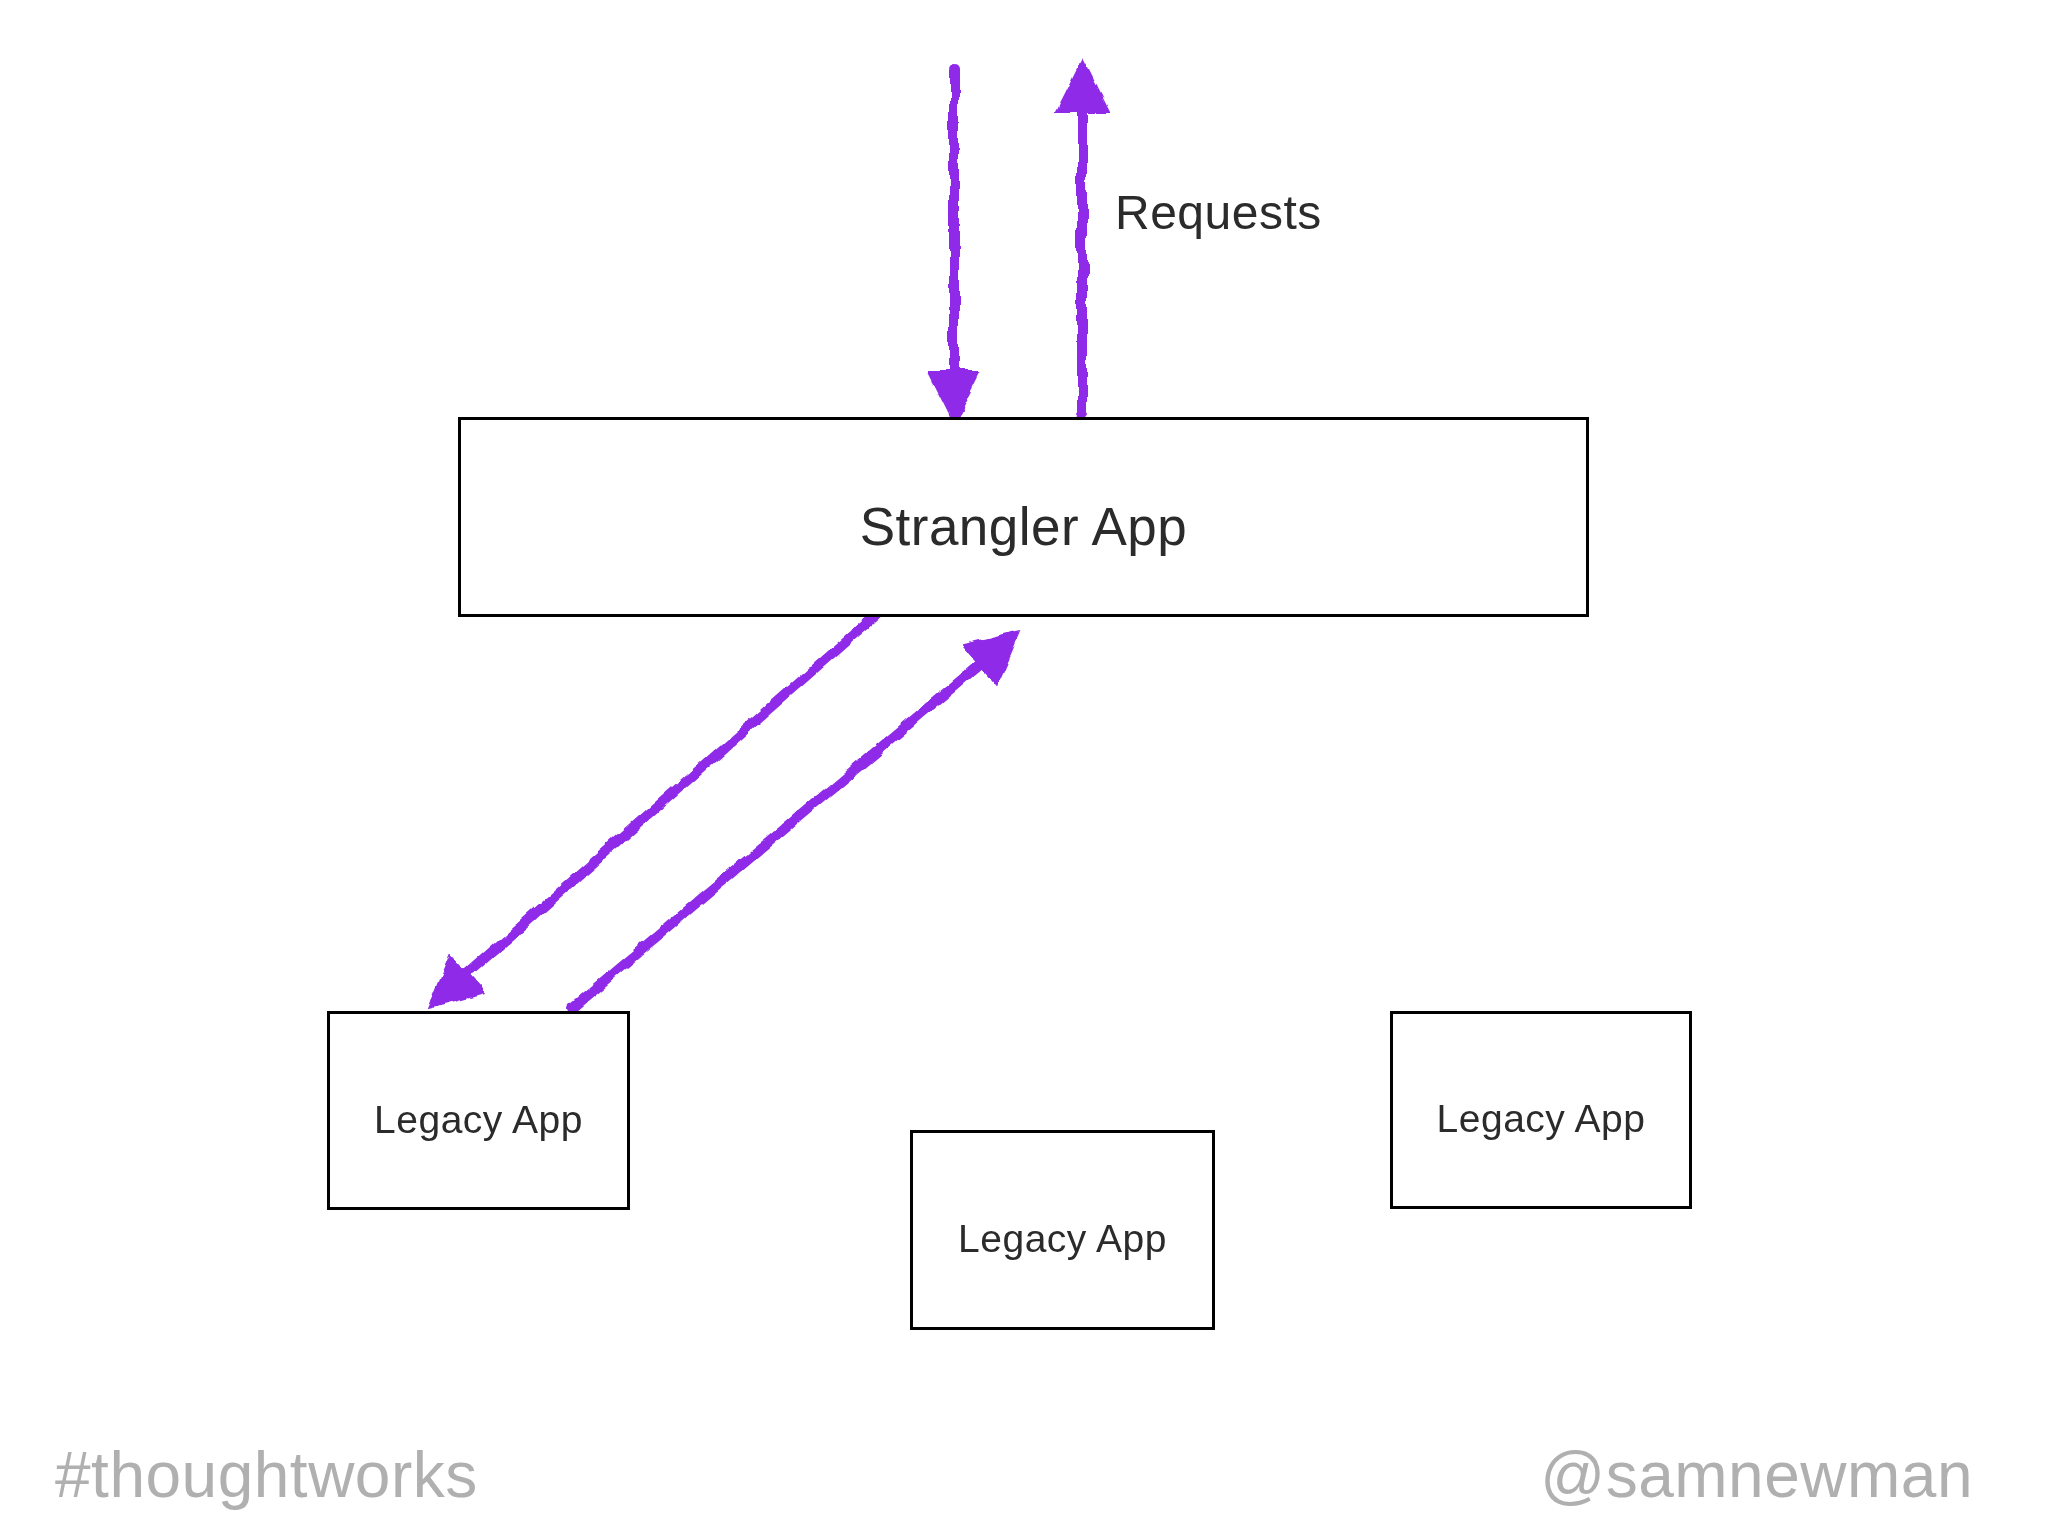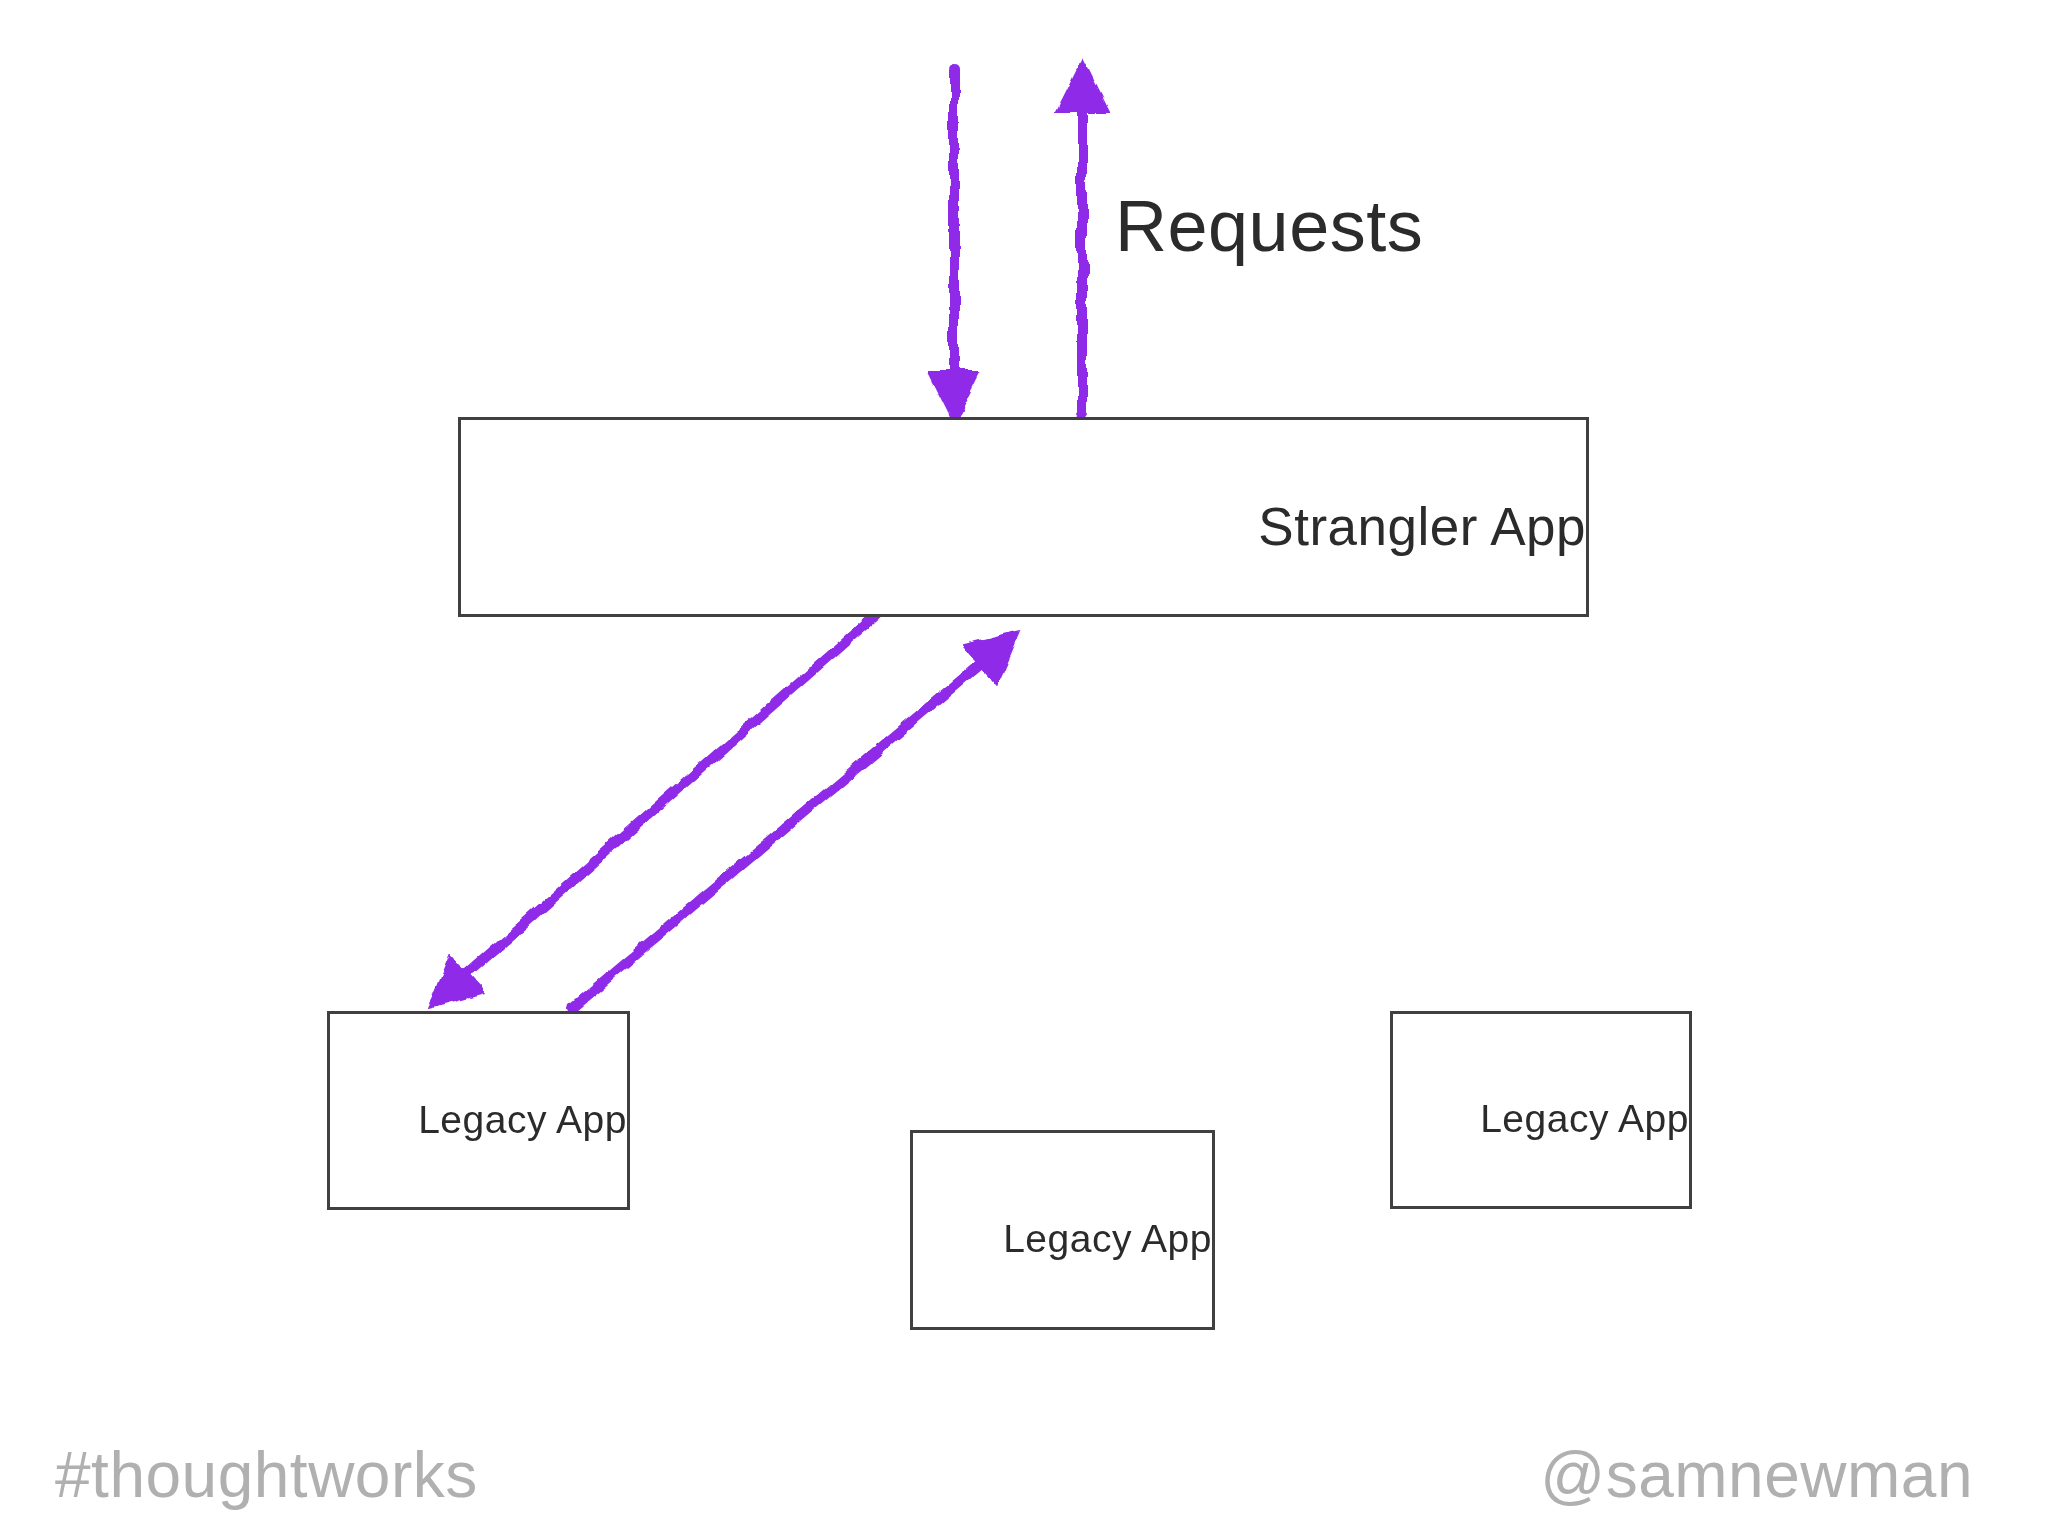--- a/index.html
+++ b/index.html
@@ -13,44 +13,44 @@
     -webkit-font-smoothing: antialiased;
   }
   .arrows-layer {
     position: absolute;
     left: 0; top: 0;
     width: 2048px; height: 1536px;
     pointer-events: none;
   }
   .box {
     position: absolute;
-    border: 3px solid #404040;
+    border: 3px solid #000000;
     background: #ffffff;
     display: flex;
     align-items: center;
-    justify-content: flex-end;
+    justify-content: center;
     box-sizing: border-box;
     padding-top: 18px;
   }
   .box-label {
     font-size: 39px;
     font-weight: 300;
     color: #2b2b2b;
     letter-spacing: 0.5px;
     white-space: nowrap;
   }
   .box-strangler { left: 458px; top: 417px; width: 1131px; height: 200px; }
   .box-strangler .box-label { font-size: 53px; }
   .box-legacy-1 { left: 327px;  top: 1011px; width: 303px; height: 199px; }
   .box-legacy-2 { left: 910px;  top: 1130px; width: 305px; height: 200px; }
   .box-legacy-3 { left: 1390px; top: 1011px; width: 302px; height: 198px; }
   .requests-label {
     position: absolute;
     left: 1115px; top: 185px;
-    font-size: 72px;
+    font-size: 48px;
     font-weight: 300;
     color: #2b2b2b;
     letter-spacing: 0.5px;
     white-space: nowrap;
   }
   .footer-left, .footer-right {
     position: absolute;
     top: 1438px;
     font-size: 64px;
     font-weight: 300;

